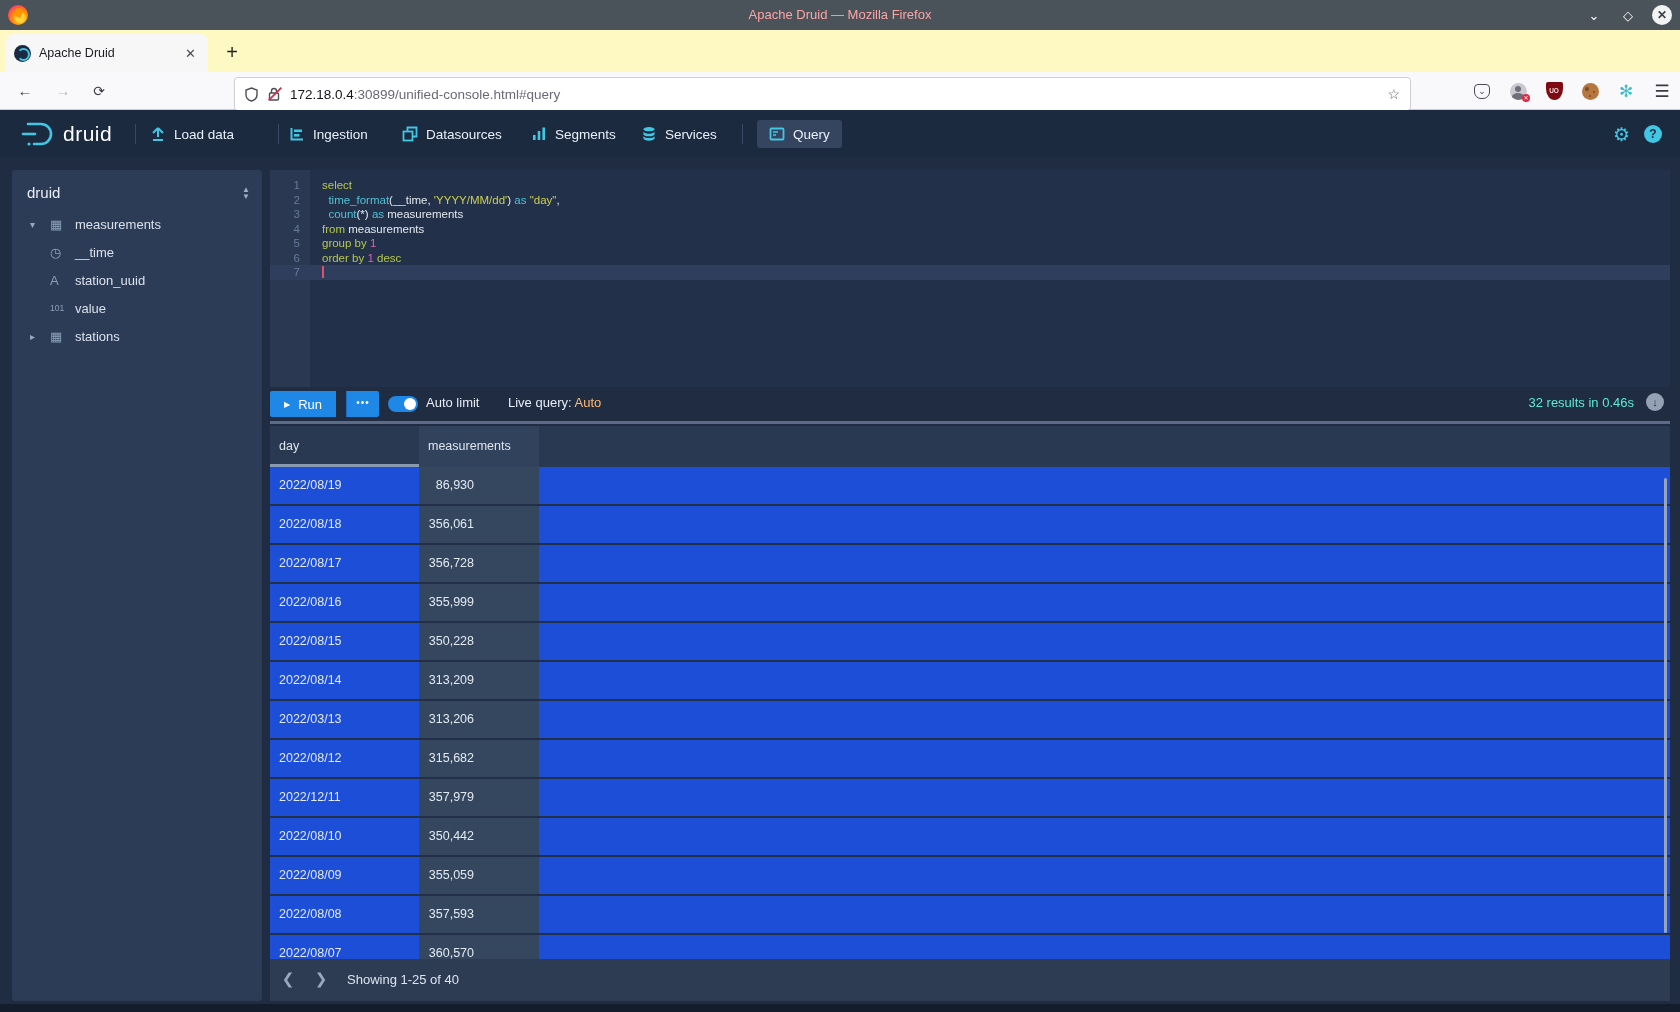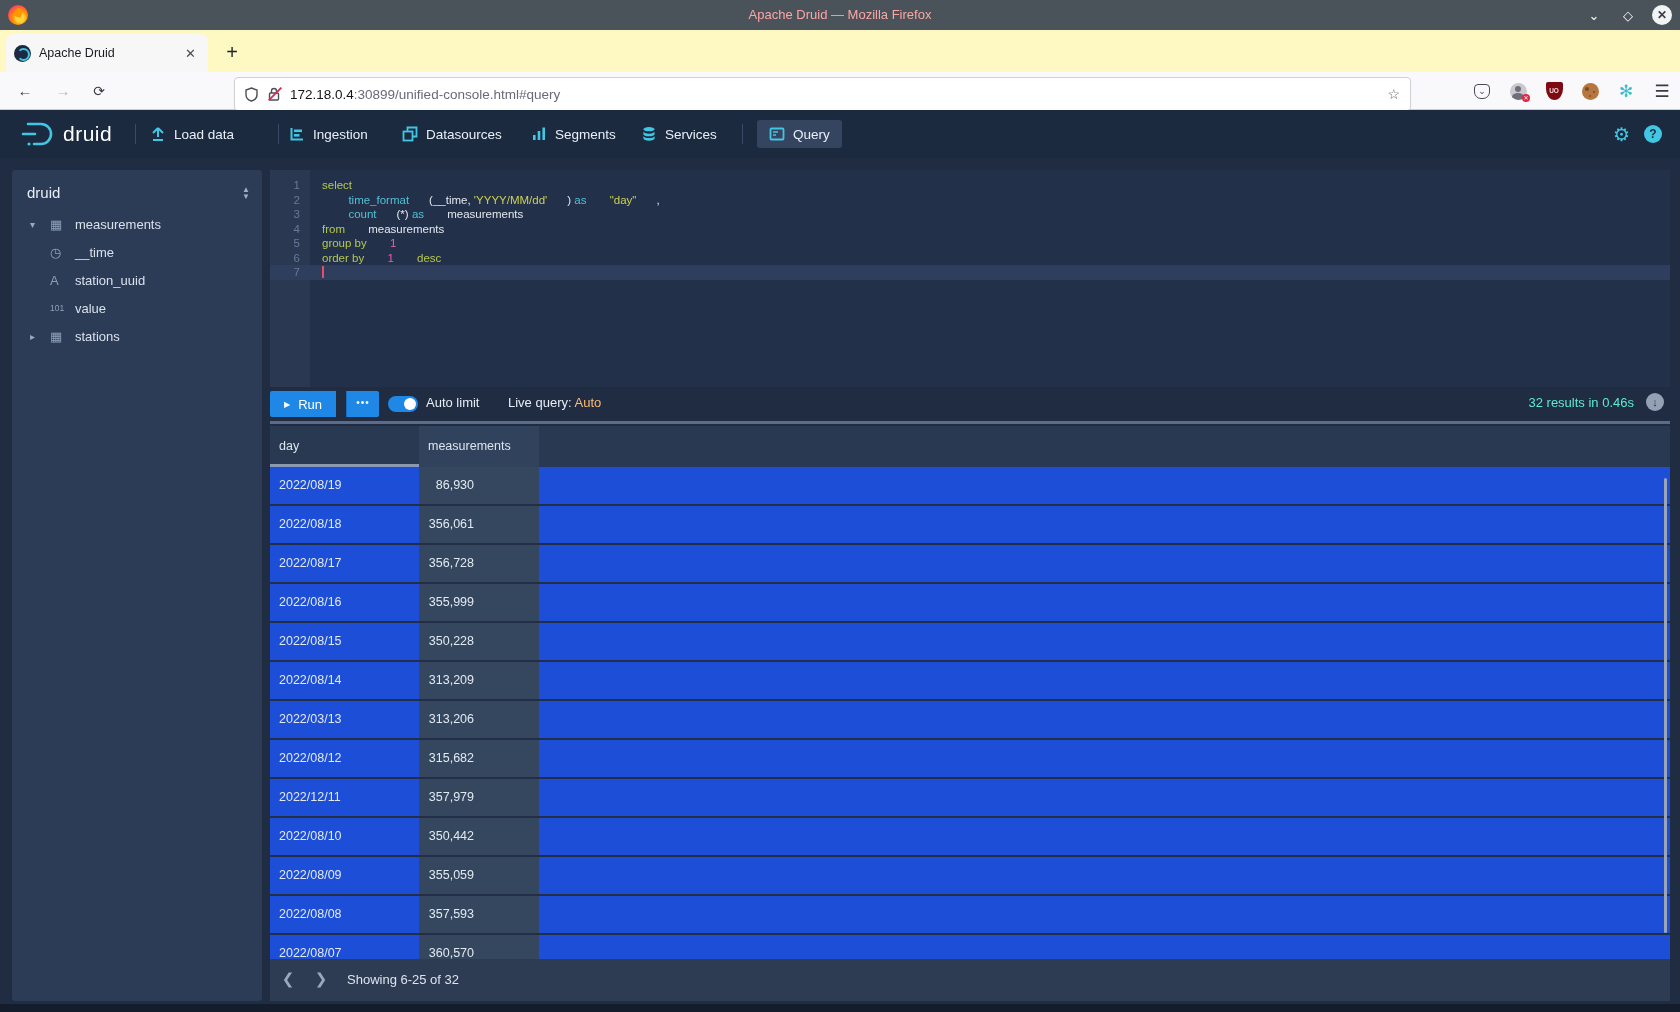--- a/index.html
+++ b/index.html
@@ -70,21 +70,21 @@
 
   
   .main{position:absolute;left:270px;top:170px;width:1400px;height:831px;}
   .editor{position:absolute;left:0;top:0;width:1400px;height:217px;background:#22304a;font-family:"DejaVu Sans Mono",monospace;font-size:11.5px;}
   .gutter{position:absolute;left:0;top:0;width:40px;height:217px;background:#2a3852;}
   .lines{position:absolute;left:0;top:8px;right:0;}
   .eline{position:relative;height:14.5px;line-height:14.5px;white-space:pre;}
   .eline.active{background:#2f3e5c;}
   .lnum{position:absolute;left:0;width:30px;text-align:right;color:#68799a;}
   .lcode{position:absolute;left:52px;right:0;}
-  .tk-kw{color:#b6c84c;} .tk-fn{color:#53c0d4;} .tk-str{color:#cdd054;} .tk-num{color:#e45fb8;} .tk-pl{color:#e3e8ee;margin-left:20px;}
+  .tk-kw{color:#b6c84c;} .tk-fn{color:#53c0d4;} .tk-str{color:#cdd054;} .tk-num{color:#e45fb8;} .tk-pl{color:#e3e8ee;}
   .cursor{display:inline-block;width:2px;height:12px;background:#e0506e;vertical-align:-2px;}
 
   
   .runbar{position:absolute;left:0;top:217px;width:1400px;height:34px;}
   .runbtn{position:absolute;left:0;top:4px;height:26px;background:#1f87e5;color:#fff;border-radius:2px 0 0 2px;display:flex;align-items:center;padding:0 14px;font-size:13px;gap:8px;}
   .runbtn .play{font-size:8px;}
   .morebtn{position:absolute;left:76px;top:4px;width:33px;height:26px;background:#1f87e5;color:#fff;border-radius:0 2px 2px 0;border-left:1px solid #1a6fc0;text-align:center;line-height:24px;font-size:10px;letter-spacing:1px;}
   .switch{position:absolute;left:118px;top:9px;width:30px;height:16px;border-radius:9px;background:#1f87e5;}
   .switch:after{content:"";position:absolute;right:2px;top:2px;width:12px;height:12px;border-radius:50%;background:#fff;}
   .rb-label{position:absolute;top:8px;color:#e6edf5;font-size:13px;}
@@ -377,19 +377,19 @@
           </div>
           <div class="trow">
             <div class="td-day">2022/08/07</div>
             <div class="td-meas"><span>360,570</span></div>
           </div>
         </div>
       <div class="vscroll"></div>
       <div class="pager">
         <div class="pg-chev" style="left:8px;">❮</div>
         <div class="pg-chev" style="left:41px;">❯</div>
-        <div class="pg-label">Showing 6-25 of 32</div>
+        <div class="pg-label">Showing 1-25 of 40</div>
       </div>
     </div>
   </div>
 
   <div class="bottom-strip"></div>
 </div>
 
 </body></html>

